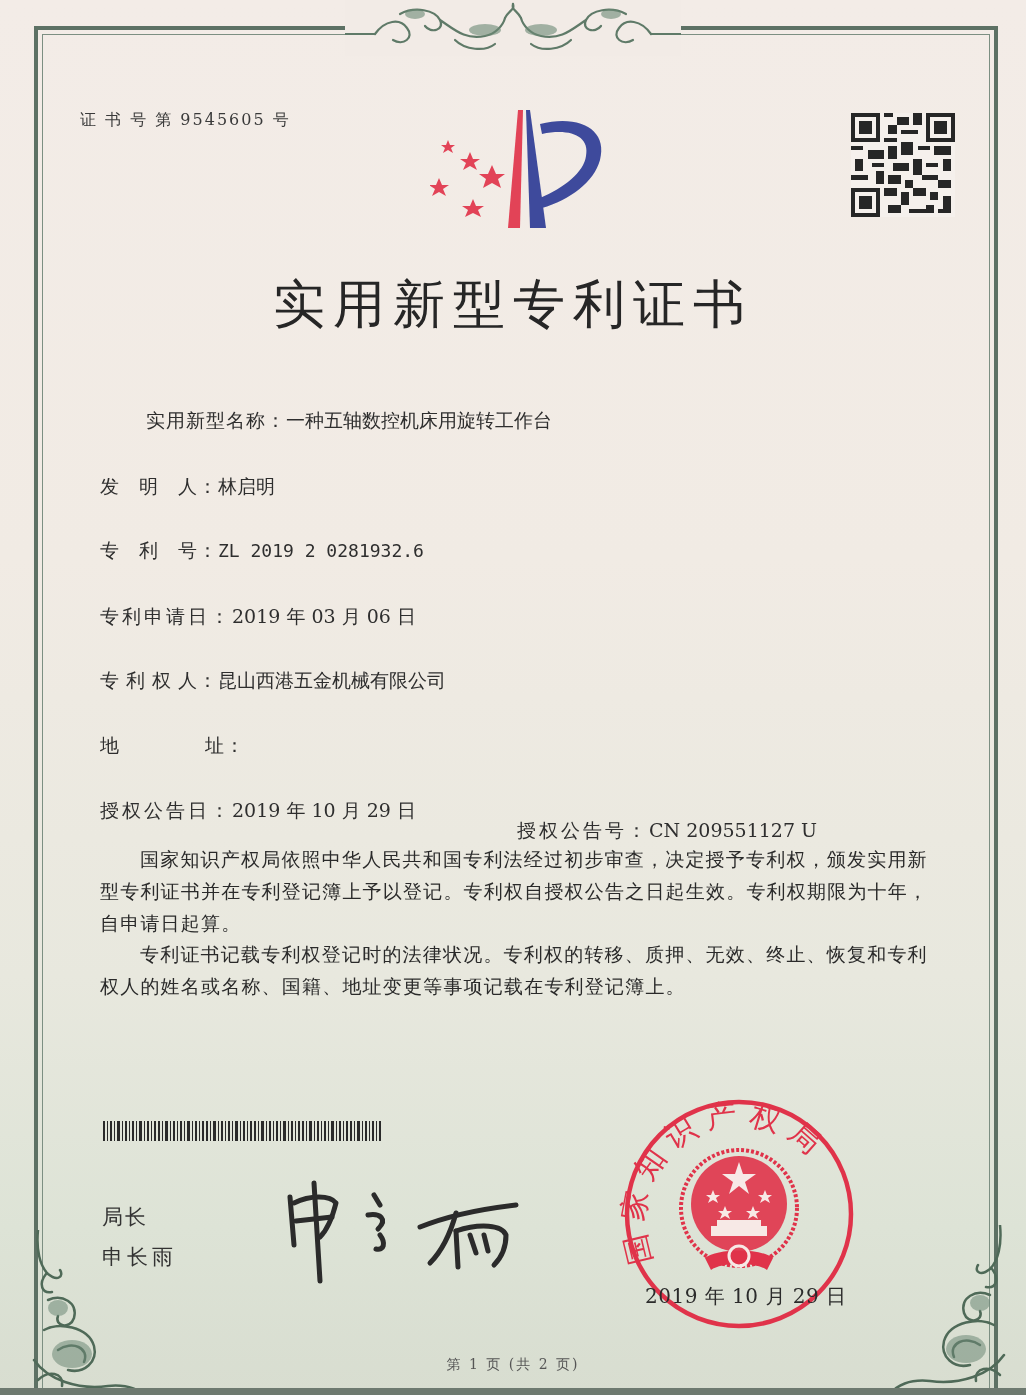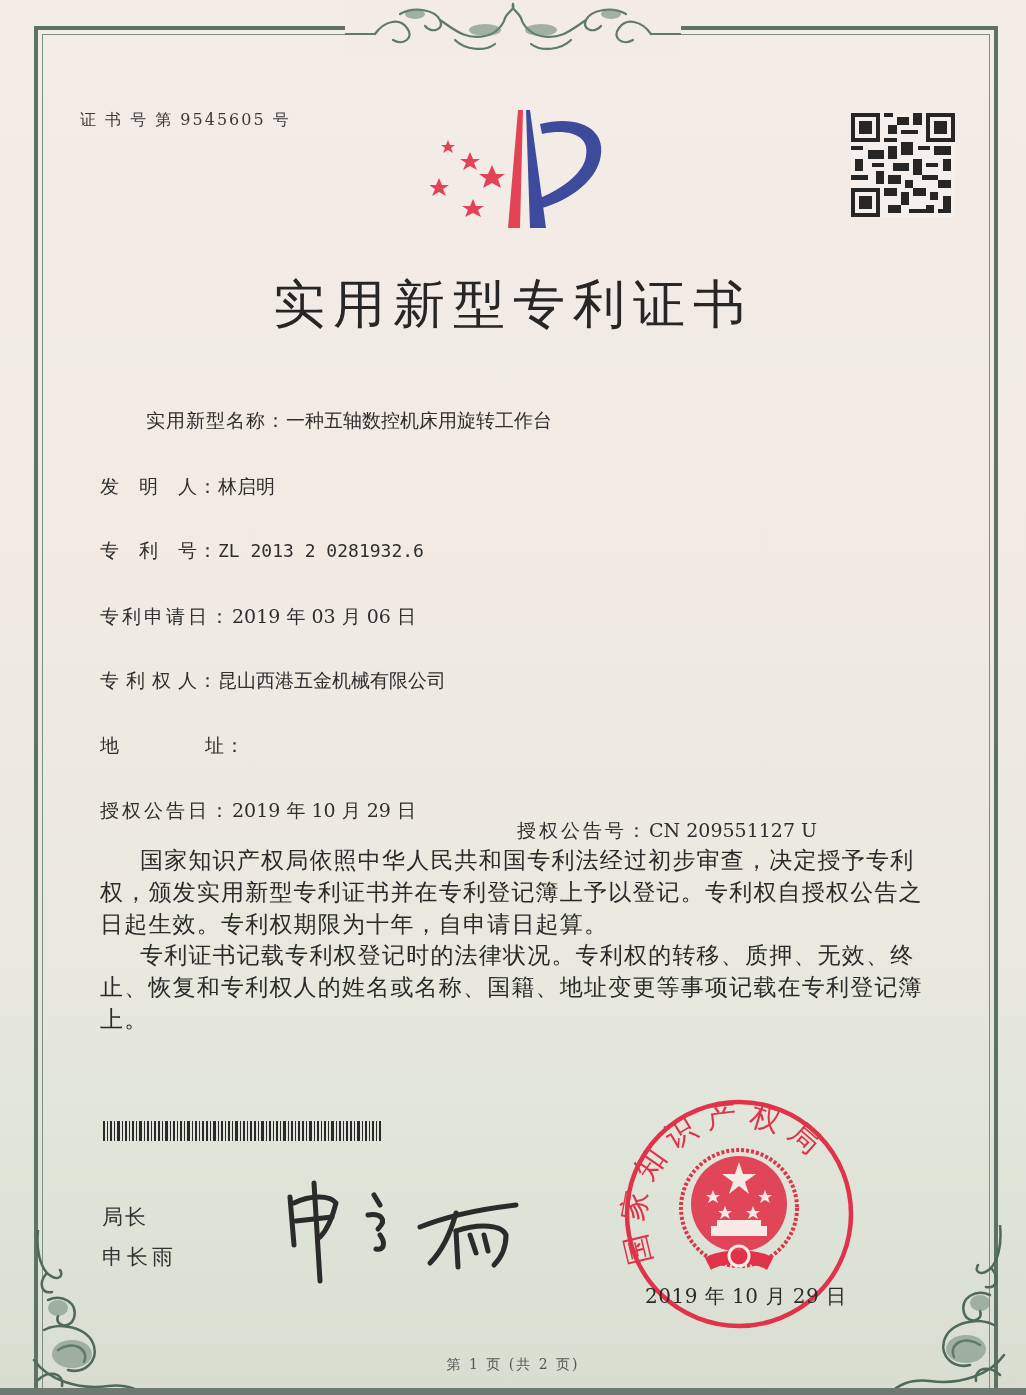--- a/index.html
+++ b/index.html
@@ -31,23 +31,23 @@
   }
 
   .field { position: absolute; left: 100px; font-size: 19px; color: #2e2e2e; white-space: nowrap; }
   .field .lbl { display: inline-block; letter-spacing: 1px; }
   .field .val { display: inline-block; }
   .lbl.spread3 { width: 118px; display: inline-flex; justify-content: space-between; }
   .lbl.spread4 { width: 118px; display: inline-flex; justify-content: space-between; }
   .lbl.spread2 { width: 118px; display: inline-flex; justify-content: space-between; }
 
   .para {
-    position: absolute; left: 100px; width: 835px; font-size: 23px; line-height: 32px;
+    position: absolute; left: 100px; width: 835px; font-size: 19px; line-height: 32px;
     text-indent: 40px; letter-spacing: 1.2px; color: #2a2a2a;
-    font-family: Liberation Serif, serif;
+    font-family: Liberation Mono, monospace;
   }
 
   .barcode { position: absolute; left: 103px; top: 1121px; width: 278px; height: 20px; }
   .sig-title { position: absolute; left: 102px; top: 1203px; font-size: 21px; letter-spacing: 2px; font-family: "DejaVu Sans", sans-serif; color: #333; }
   .sig-name { position: absolute; left: 102px; top: 1243px; font-size: 21px; letter-spacing: 4px; font-family: "DejaVu Sans", sans-serif; color: #333; }
   .signature { position: absolute; left: 280px; top: 1175px; width: 250px; height: 110px; }
 
   .seal { position: absolute; left: 617px; top: 1098px; width: 244px; height: 232px; }
   .seal-date { position: absolute; left: 645px; top: 1283px; font-size: 20px; color: #2b2b2b; letter-spacing: 0.5px; }
 
@@ -170,21 +170,21 @@
       <span>明</span>
       <span>人：</span>
   </span><span class="val">林启明</span>
 </div>
 
 <div class="field" style="top:538px;">
   <span class="lbl spread3">
     <span>专</span>
       <span>利</span>
       <span>号：</span>
-  </span><span class="val" style="font-family:'DejaVu Sans Mono','Liberation Mono',monospace;font-size:18px;">ZL 2013 2 0281932.6</span>
+  </span><span class="val" style="font-family:'DejaVu Sans Mono','Liberation Mono',monospace;font-size:18px;">ZL 2019 2 0281932.6</span>
 </div>
 
 <div class="field" style="top:604px;">
   <span class="lbl" style="letter-spacing:3px;">专利申请日：</span><span class="val">2019 年 03 月 06 日</span>
 </div>
 
 <div class="field" style="top:668px;">
   <span class="lbl spread4">
     <span>专</span>
       <span>利</span>

